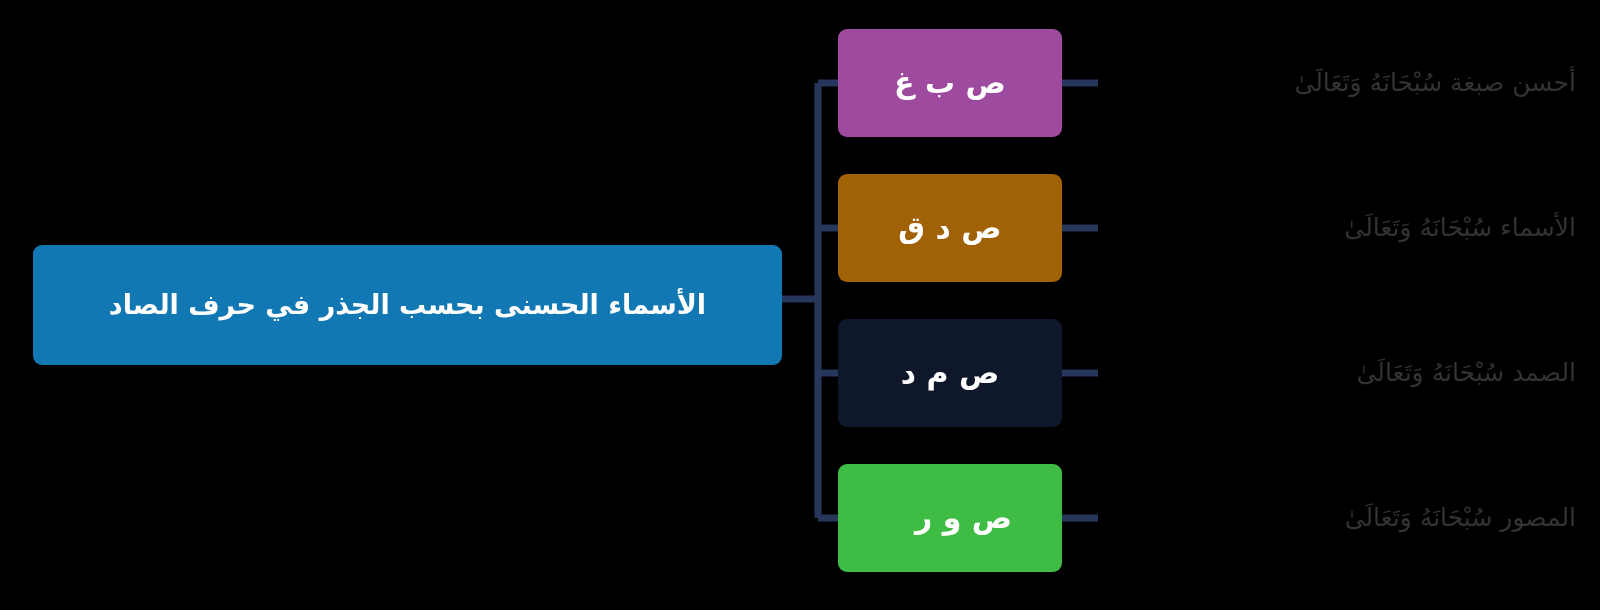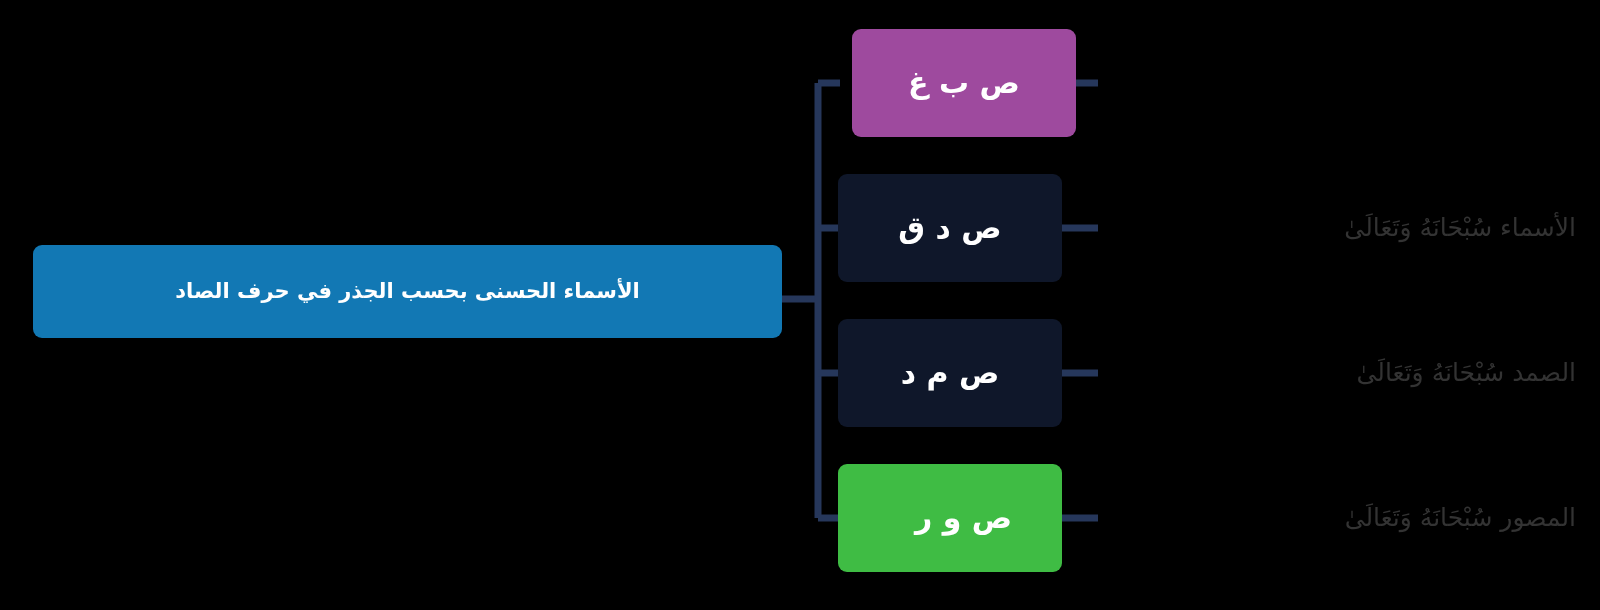--- a/index.html
+++ b/index.html
@@ -42,23 +42,23 @@
     font-weight: bold;
     line-height: 1.25;
     direction: rtl;
     unicode-bidi: isolate;
   }
 
   .node-root {
     left: 33px;
     top: 245px;
     width: 749px;
-    height: 93px;
+    height: 120px;
     background: #1278B4;
-    font-size: 21px;
+    font-size: 27px;
     padding: 0 26px;
   }
 
   .node-branch {
     left: 838px;
     width: 224px;
     height: 108px;
     font-size: 30px;
     letter-spacing: 1px;
   }
@@ -112,22 +112,23 @@
 
       <line x1="1060" y1="83" x2="1098" y2="83"></line>
       <line x1="1060" y1="228" x2="1098" y2="228"></line>
       <line x1="1060" y1="373" x2="1098" y2="373"></line>
       <line x1="1060" y1="518" x2="1098" y2="518"></line>
     </g>
   </svg>
 
   <div class="node node-root" style="background: rgb(18, 120, 180); color: rgb(255, 255, 255);">الأسماء الحسنى بحسب الجذر في حرف الصاد</div>
 
-  <div class="node node-branch branch-0" style="background: rgb(158, 74, 158); color: rgb(255, 255, 255); margin-left: 14px;">ص ب غ</div>
-  <div class="node node-branch branch-1" style="background: #0f172a; color: rgb(255, 255, 255);">ص د ق</div>
+  <div class="node node-branch branch-0" style="background: rgb(158, 74, 158); color: rgb(255, 255, 255);">ص ب غ</div>
+  <div class="node node-branch branch-1" style="background: #a16207; color: rgb(255, 255, 255);">ص د ق</div>
   <div class="node node-branch branch-2" style="background: #0f172a; color: rgb(255, 255, 255);">ص م د</div>
   <div class="node node-branch branch-3" style="background: rgb(63, 188, 68); color: rgb(255, 255, 255);">ص و ر</div>
 
+  <div class="leaf-label leaf-0" style="color: rgb(51, 51, 51);">أحسن صبغة سُبْحَانَهُ وَتَعَالَىٰ</div>
   <div class="leaf-label leaf-1" style="color: rgb(51, 51, 51);">الأسماء سُبْحَانَهُ وَتَعَالَىٰ</div>
   <div class="leaf-label leaf-3" style="color: rgb(51, 51, 51);">المصور سُبْحَانَهُ وَتَعَالَىٰ</div>
   <div class="leaf-label leaf-2" style="color: rgb(51, 51, 51);">الصمد سُبْحَانَهُ وَتَعَالَىٰ</div>
 
 </div>
 
 </body></html>

